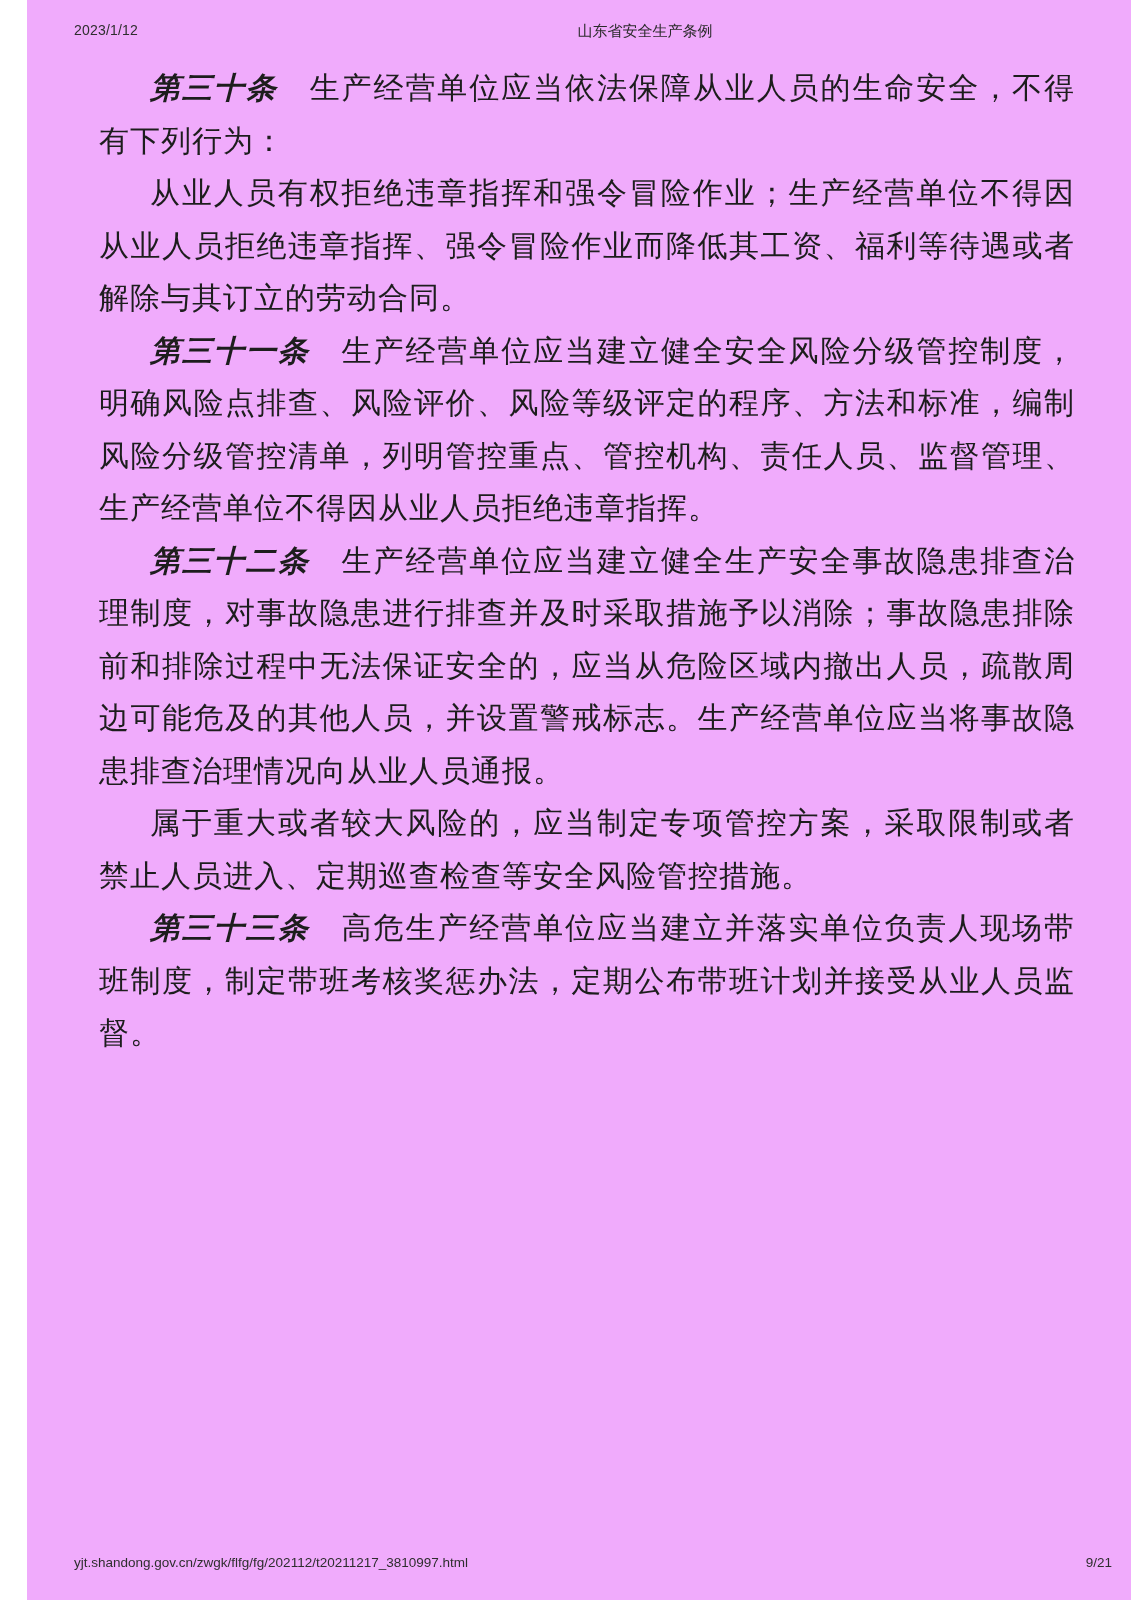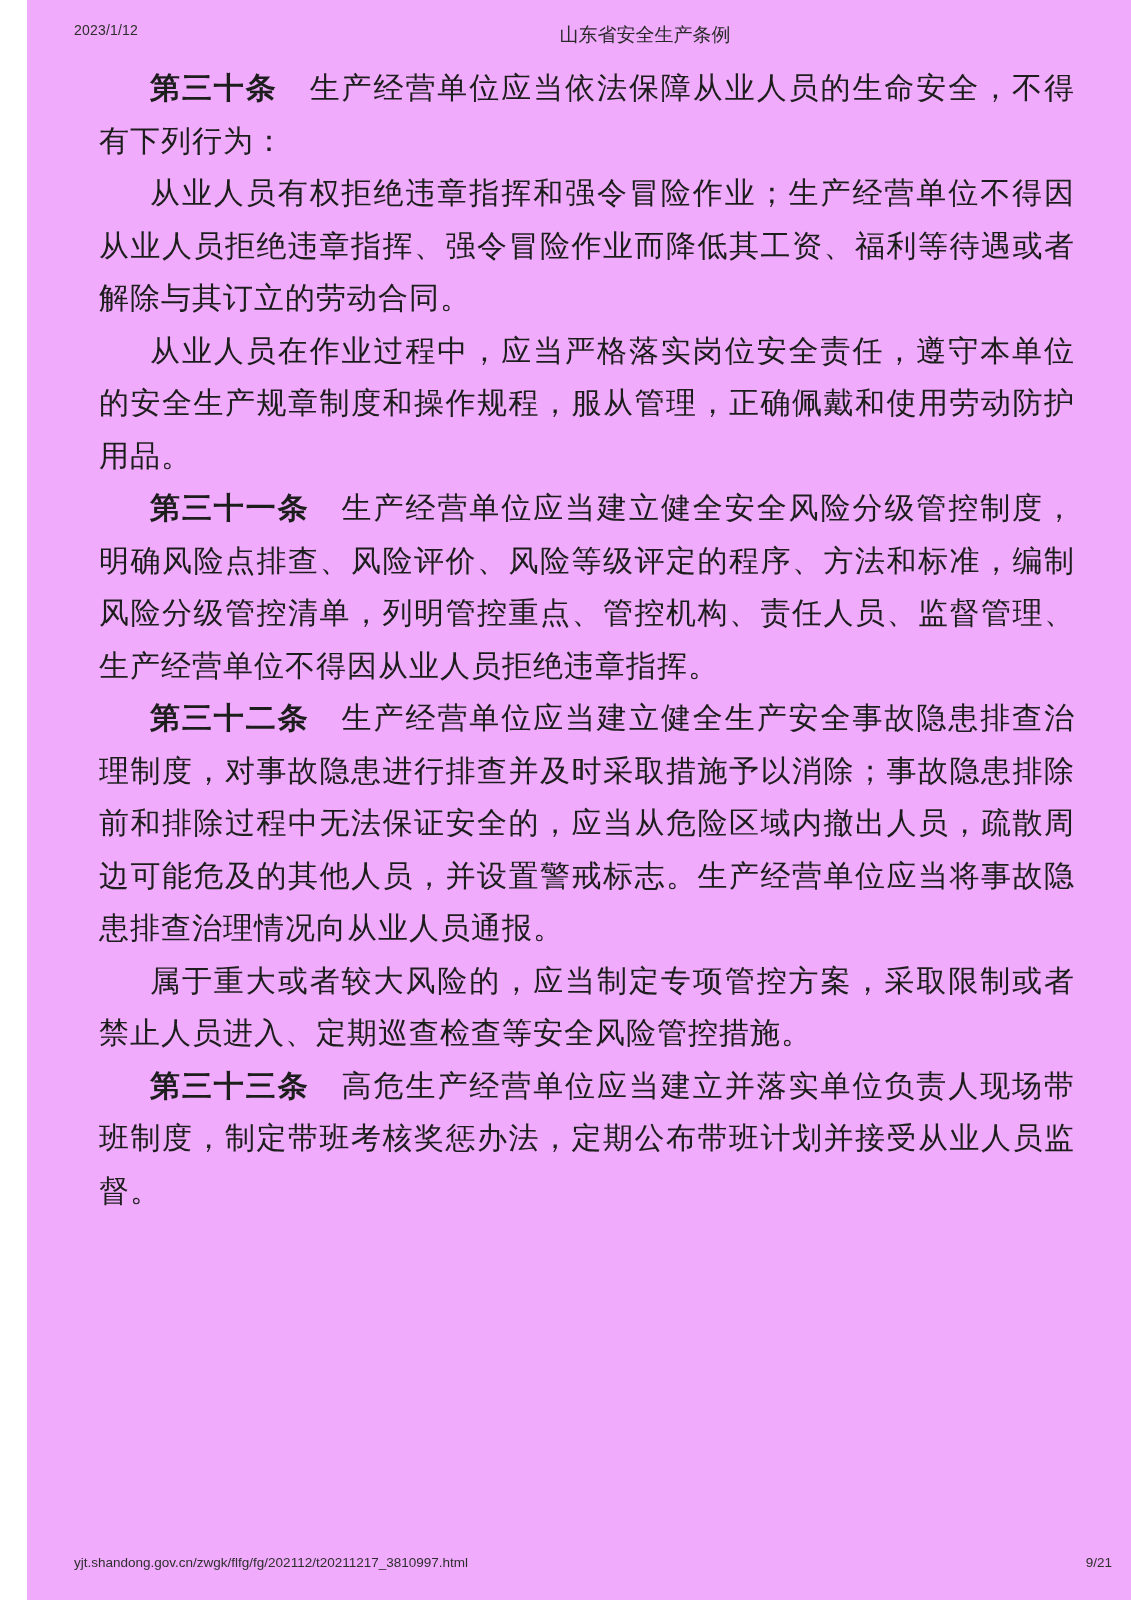--- a/index.html
+++ b/index.html
@@ -23,42 +23,42 @@
     font-family: "Liberation Sans", "DejaVu Sans", sans-serif;
     font-size: 14px;
     color: #2e2e2e;
     letter-spacing: 0.2px;
   }
   .header-title {
     position: absolute;
     left: 618px; top: 2px;
     transform: translateX(-50%);
     font-family: Liberation Mono, monospace;
-    font-size: 19px;
+    font-size: 15px;
     color: #2a2a2a;
     white-space: nowrap;
   }
   
   .doc-body {
     position: absolute;
     top: 62px;
     left: 72px;
     width: 976px;
     color: #1d1d1d;
     font-size: 30px;
     line-height: 52.5px;
     text-align: justify;
     letter-spacing: 1px;
   }
   .doc-body p {
     margin: 0;
     padding: 0;
     text-indent: 1.7em;
   }
-  .article-no { font-weight: bold; }
+  .article-no { font-weight: bold; font-style: italic; }
   
   .print-footer {
     position: absolute;
     left: 0; right: 0; top: 1552px; height: 24px;
     font-family: "Liberation Sans", "DejaVu Sans", sans-serif;
     font-size: 13.5px;
     color: #2e2e2e;
   }
   .footer-url { position: absolute; left: 47px; top: 3px; }
   .footer-page { position: absolute; right: 46px; top: 3px; }
@@ -69,21 +69,20 @@
 <div class="page">
 
   <div class="print-header">
     <span class="header-date">2023/1/12</span>
     <span class="header-title">山东省安全生产条例</span>
   </div>
 
   <div class="doc-body">
     <p><b class="article-no">第三十条</b><span>　</span><span>生产经营单位应当依法保障从业人员的生命安全，不得有下列行为：</span></p>
     <p><span>从业人员有权拒绝违章指挥和强令冒险作业；生产经营单位不得因从业人员拒绝违章指挥、强令冒险作业而降低其工资、福利等待遇或者解除与其订立的劳动合同。</span></p>
-    <p><span>从业人员在作业过程中，应当严格落实岗位安全责任，遵守本单位的安全生产规章制度和操作规程，服从管理，正确佩戴和使用劳动防护用品。</span></p>
     <p><b class="article-no">第三十一条</b><span>　</span><span>生产经营单位应当建立健全安全风险分级管控制度，明确风险点排查、风险评价、风险等级评定的程序、方法和标准，编制风险分级管控清单，列明管控重点、管控机构、责任人员、监督管理、生产经营单位不得因从业人员拒绝违章指挥。</span></p>
     <p><b class="article-no">第三十二条</b><span>　</span><span>生产经营单位应当建立健全生产安全事故隐患排查治理制度，对事故隐患进行排查并及时采取措施予以消除；事故隐患排除前和排除过程中无法保证安全的，应当从危险区域内撤出人员，疏散周边可能危及的其他人员，并设置警戒标志。生产经营单位应当将事故隐患排查治理情况向从业人员通报。</span></p>
     <p><span>属于重大或者较大风险的，应当制定专项管控方案，采取限制或者禁止人员进入、定期巡查检查等安全风险管控措施。</span></p>
     <p><b class="article-no">第三十三条</b><span>　</span><span>高危生产经营单位应当建立并落实单位负责人现场带班制度，制定带班考核奖惩办法，定期公布带班计划并接受从业人员监督。</span></p>
   </div>
 
   <div class="print-footer">
     <span class="footer-url">yjt.shandong.gov.cn/zwgk/flfg/fg/202112/t20211217_3810997.html</span>
     <span class="footer-page">9/21</span>
   </div>

